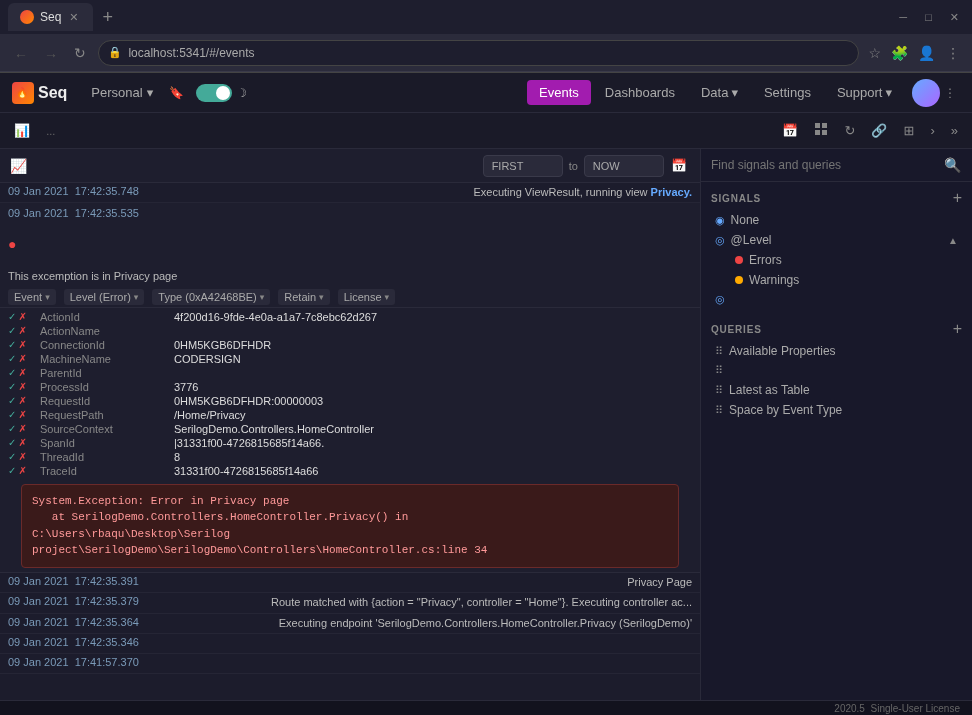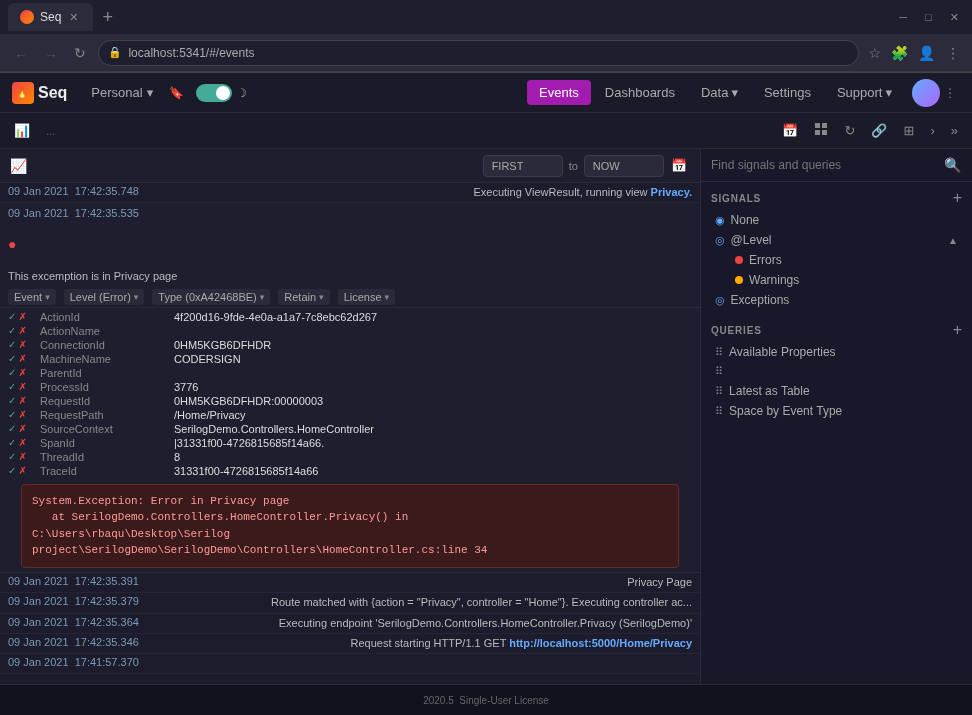--- a/index.html
+++ b/index.html
@@ -496,23 +496,23 @@
       border-radius: 3px;
       font-size: 12px;
       color: #aaa;
     }
     .query-icon { color: #888; font-size: 11px; }
 
     
     .status-bar {
       display: flex;
       align-items: center;
-      justify-content: center;
+      justify-content: flex-end;
       background: #12121e;
-      height: 32px;
+      height: 16px;
       padding: 0 12px;
       font-size: 10px;
       color: #666;
       border-top: 1px solid #2a2a3a;
       flex-shrink: 0;
     }
 
     
     ::-webkit-scrollbar { width: 6px; }
     ::-webkit-scrollbar-track { background: #1a1a2a; }
@@ -775,21 +775,20 @@
         <div class="event-row">
           <span class="event-timestamp">09 Jan 2021&nbsp; 17:42:35.379</span>
           <span class="event-message">Route matched with {action = "Privacy", controller = "Home"}. Executing controller ac...</span>
         </div>
         <div class="event-row">
           <span class="event-timestamp">09 Jan 2021&nbsp; 17:42:35.364</span>
           <span class="event-message">Executing endpoint 'SerilogDemo.Controllers.HomeController.Privacy (SerilogDemo)'</span>
         </div>
         <div class="event-row">
           <span class="event-timestamp">09 Jan 2021&nbsp; 17:42:35.346</span>
-          <span class="event-message">Request starting HTTP/1.1 GET <span class="highlight-link">http://localhost:5000/Home/Privacy</span></span>
         </div>
         <div class="event-row">
           <span class="event-timestamp">09 Jan 2021&nbsp; 17:41:57.370</span>
         </div>
 
       </div>
     </div>
 
     <div class="sidebar">
 
@@ -821,21 +820,20 @@
             <span class="signal-name">Errors</span>
           </div>
           <div class="signal-item">
             <span class="signal-dot warning" style="width:8px;height:8px;border-radius:50%;background:#fa0;flex-shrink:0;display:inline-block;"></span>
             <span class="signal-name">Warnings</span>
           </div>
         </div>
 
         <div class="signal-item">
           <span class="signal-radio">◎</span>
-          <span class="signal-name">Exceptions</span>
         </div>
       </div>
 
       <div class="sidebar-section">
         <div class="sidebar-section-header">
           <span class="sidebar-section-title">QUERIES</span>
           <span class="sidebar-add-btn">+</span>
         </div>
 
         <div class="query-item">

